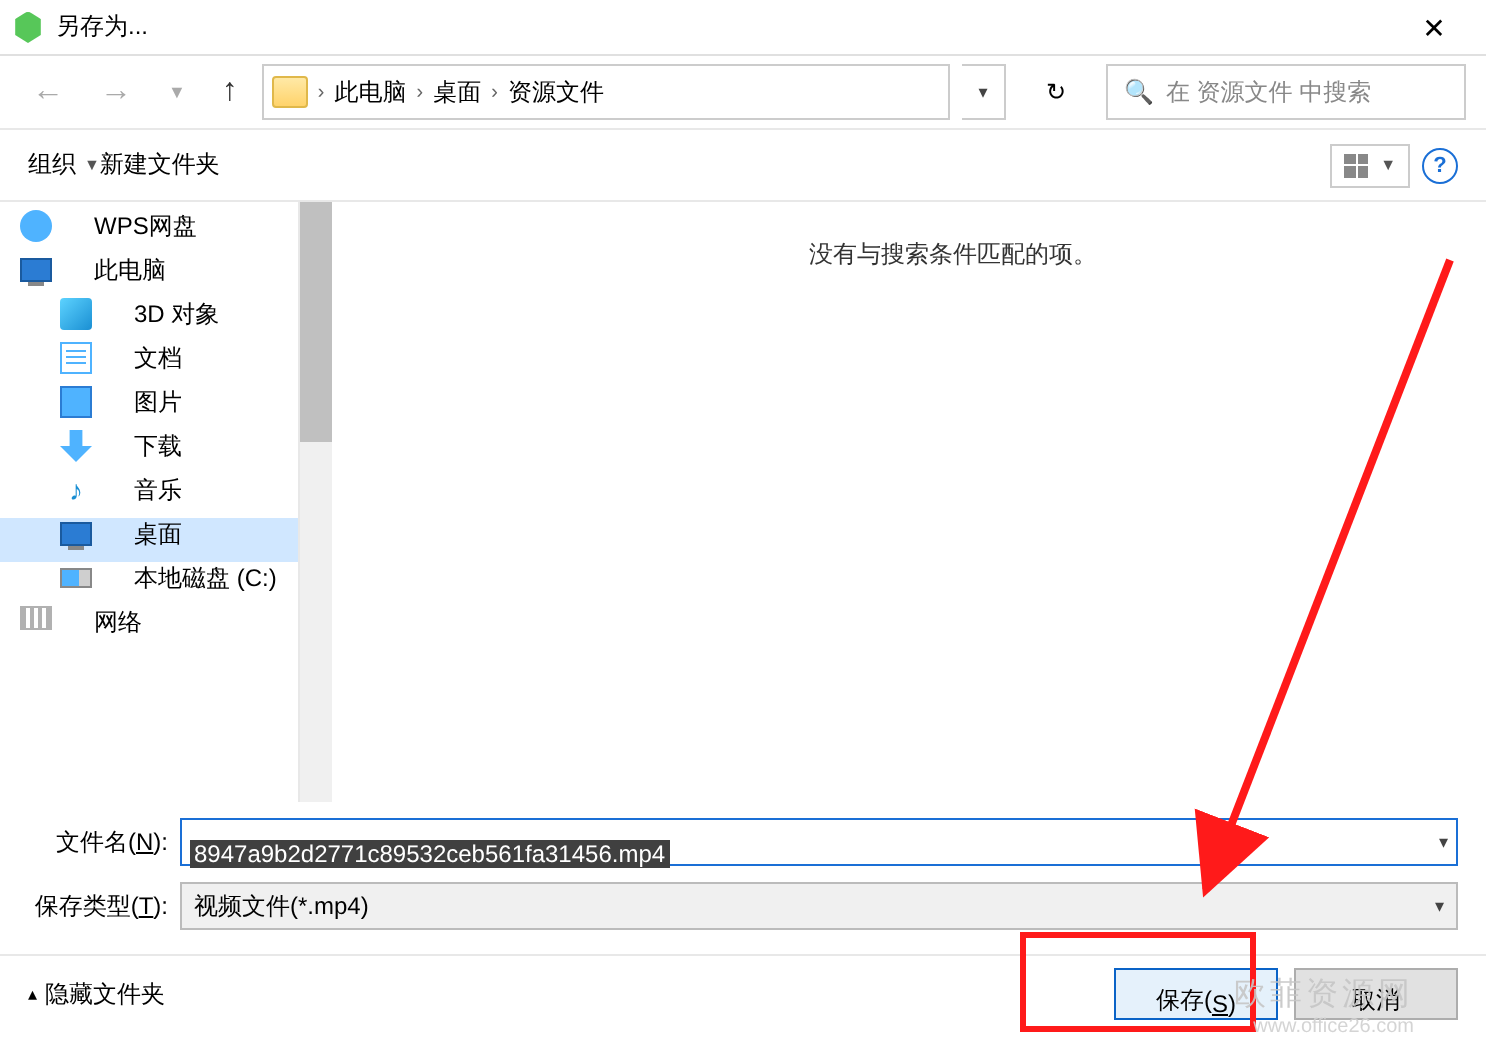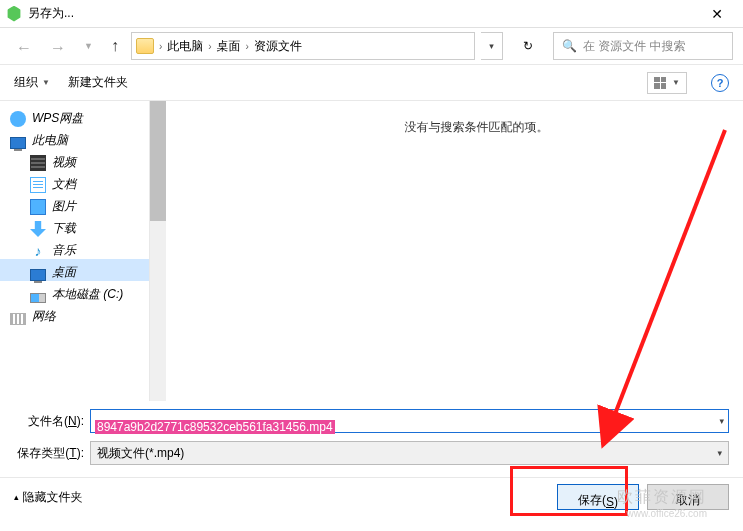--- a/index.html
+++ b/index.html
@@ -11,34 +11,34 @@
   .navrow { height: 36px; display: flex; align-items: center; padding: 4px 10px; gap: 6px; }
   .navarrow { color: #aaa; font-size: 16px; padding: 0 6px; }
   .navarrow.active { color: #333; }
   .breadcrumb { flex: 1; height: 28px; border: 1px solid #ccc; display: flex; align-items: center; padding: 0 4px; gap: 2px; }
   .fico { width: 18px; height: 16px; background: linear-gradient(#ffe9a6,#ffd36b); border: 1px solid #e0b84a; border-radius: 2px; position: relative; }
   .chev { color: #666; padding: 0 3px; font-size: 10px; }
   .bc-drop { width: 22px; height: 28px; border: 1px solid #ccc; border-left: none; display: flex; align-items: center; justify-content: center; font-size: 9px; color: #444; }
   .refresh { width: 30px; height: 28px; display: flex; align-items: center; justify-content: center; margin: 0 4px; }
   .search { width: 180px; height: 28px; border: 1px solid #ccc; display: flex; align-items: center; padding: 0 8px; color: #888; gap: 6px; }
   .divider { height: 1px; background: #e8e8e8; }
-  .toolbar { height: 36px; display: flex; align-items: center; padding: 0 14px; gap: 18px; border-bottom: 1px solid #e8e8e8; }
+  .toolbar { height: 36px; display: flex; align-items: center; padding: 0 14px; border-bottom: 1px solid #e8e8e8; }
   .toolbar .tool { display: flex; align-items: center; gap: 2px; }
   .caret { font-size: 8px; color: #555; padding-left: 2px; }
   .viewbtn { display: flex; align-items: center; gap: 4px; border: 1px solid #ccc; height: 22px; padding: 0 6px; }
   .viewbtn .grid { width: 12px; height: 12px; display: grid; grid-template-columns: 1fr 1fr; grid-template-rows: 1fr 1fr; gap: 1px; }
   .viewbtn .grid span { background: #888; }
   .help { width: 18px; height: 18px; border: 1.5px solid #1a6fd6; color: #1a6fd6; border-radius: 50%; display: flex; align-items: center; justify-content: center; font-weight: bold; font-size: 11px; margin-left: 6px; }
   .body { display: flex; height: 300px; }
   .side { width: 150px; border-right: 1px solid #e8e8e8; overflow-y: auto; padding-top: 4px; position: relative; }
   .side::-webkit-scrollbar { width: 16px; }
   .side::-webkit-scrollbar-thumb { background: #c0c0c0; }
   .side::-webkit-scrollbar-track { background: #f0f0f0; }
   .tree { list-style: none; margin: 0; padding: 0; }
-  .tree li { display: flex; align-items: flex-end; height: 22px; padding-left: 10px; gap: 6px; white-space: nowrap; font-style: italic; }
+  .tree li { display: flex; align-items: flex-start; height: 22px; padding-left: 10px; gap: 21px; white-space: nowrap; }
   .tree li.indent { padding-left: 30px; }
   .tree li.sel { background: #d0e7ff; }
   .ic { width: 16px; height: 16px; flex-shrink: 0; }
   .ic-cloud { background: radial-gradient(circle at 40% 60%, #4fb3ff 55%, transparent 56%), radial-gradient(circle at 60% 60%, #4fb3ff 55%, transparent 56%); border-radius: 50%; background-color: #4fb3ff; }
   .ic-pc { background: #2b7cd3; border: 1px solid #1a5a9e; position: relative; height: 12px; margin-top: 2px; }
   .ic-pc::after { content: ''; position: absolute; bottom: -3px; left: 3px; right: 3px; height: 2px; background: #888; }
   .ic-3d { background: linear-gradient(135deg,#5dd3ff,#1a8fd3); border-radius: 2px; }
   .ic-vid { background: repeating-linear-gradient(#333 0 2px,#666 2px 4px); border: 1px solid #333; }
   .ic-pic { background: #4fb3ff; border: 1px solid #2b7cd3; position: relative; }
   .ic-doc { background: #fff; border: 1px solid #4fb3ff; position: relative; }
@@ -48,21 +48,21 @@
   .ic-drv { background: #cfcfcf; border: 1px solid #888; height: 10px; margin-top: 3px; position: relative; }
   .ic-drv.c::before { content:''; position:absolute; inset:0; background: linear-gradient(90deg,#4fb3ff 60%,#cfcfcf 60%); }
   .ic-net { background: repeating-linear-gradient(90deg,#666 0 2px,transparent 2px 4px); height: 12px; border: 1px solid #666; opacity: .5; }
   .content { flex: 1; display: flex; align-items: flex-start; justify-content: center; padding-top: 18px; color: #333; position: relative; padding-left: 44px; }
   .sb2 { width: 16px; background: linear-gradient(#c0c0c0,#c0c0c0) 0 0 / 100% 120px no-repeat, #f0f0f0; }
   .bottom { padding: 8px 14px 4px; }
   .row { display: flex; align-items: center; margin-bottom: 8px; position: relative; }
   .row label { width: 76px; text-align: right; padding-right: 6px; }
   .row label u { text-decoration: underline; }
   .fn-input { flex: 1; height: 24px; border: 1px solid #1a6fd6; background: #fff; display: flex; align-items: center; padding: 0 4px; position: relative; }
-  .fn-input .sel { background: #ec4899; color: #fff; padding: 0 2px; margin-top: 12px; }
+  .fn-input .sel { background: #404040; color: #fff; padding: 0 2px; margin-top: 12px; }
   .fn-input .dd { position: absolute; right: 4px; font-size: 9px; color: #444; }
   .type-sel { flex: 1; height: 24px; border: 1px solid #bbb; background: #f0f0f0; display: flex; align-items: center; padding: 0 6px; position: relative; }
   .type-sel .dd { position: absolute; right: 6px; font-size: 9px; color: #444; }
   .footer { display: flex; align-items: center; padding: 6px 14px 8px; }
   .hide { display: flex; align-items: center; gap: 4px; flex: 1; }
   .btns { display: flex; gap: 8px; position: relative; }
   .btn { width: 82px; height: 26px; border: 1px solid #adadad; background: #e1e1e1; display: flex; align-items: flex-end; justify-content: center; }
   .btn.primary { border: 1px solid #0a63c7; background: #e5f1fb; }
   .redbox { position: absolute; border: 3px solid #ff1a1a; pointer-events: none; }
   .arrow-overlay { position: absolute; pointer-events: none; }
@@ -129,22 +129,22 @@
     <ul class="tree" id="tree">
         <li class="">
           <span class="ic ic-cloud"></span>
           <span>WPS网盘</span>
         </li>
         <li class="">
           <span class="ic ic-pc"></span>
           <span>此电脑</span>
         </li>
         <li class="indent ">
-          <span class="ic ic-vid"></span>
-          <span>视频</span>
+          <span class="ic ic-3d"></span>
+          <span>3D 对象</span>
         </li>
         <li class="indent ">
           <span class="ic ic-doc"></span>
           <span>文档</span>
         </li>
         <li class="indent ">
           <span class="ic ic-pic"></span>
           <span>图片</span>
         </li>
         <li class="indent ">

